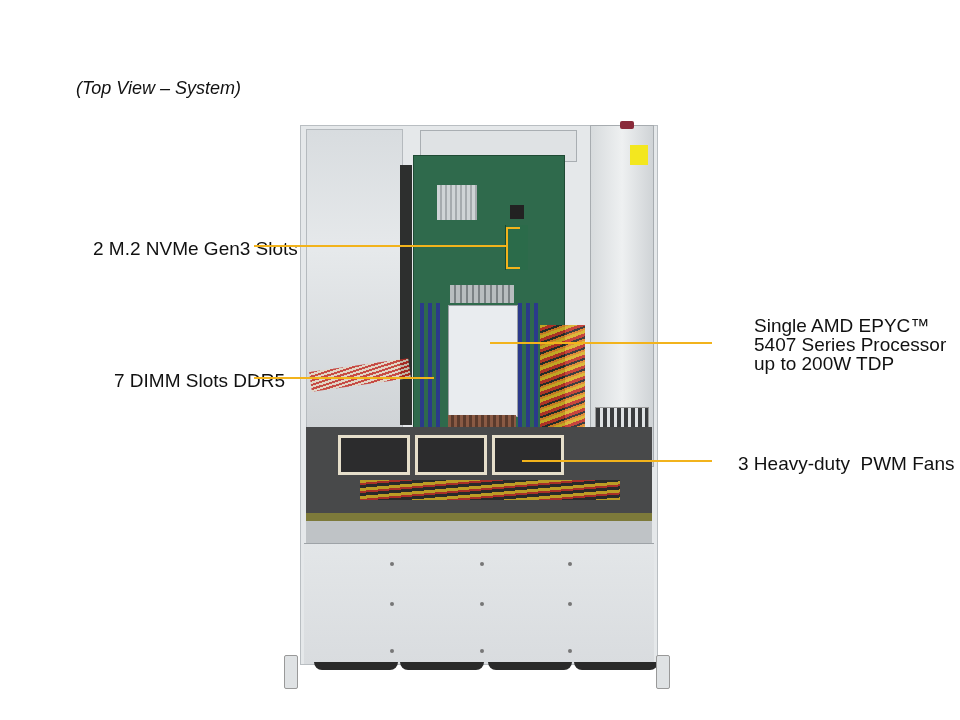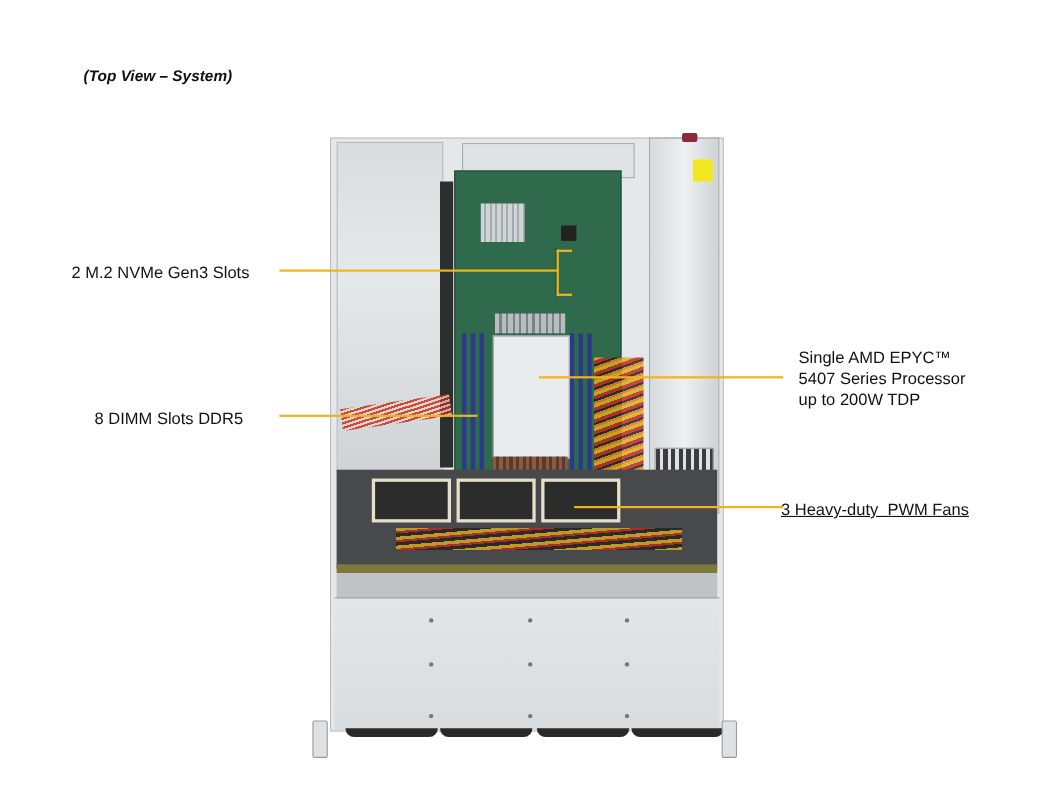--- a/index.html
+++ b/index.html
@@ -1,19 +1,19 @@
 <!DOCTYPE html>
 <html><head>
 <meta charset="utf-8">
 <style>
   html, body { margin:0; padding:0; background:#ffffff; }
   body { width:960px; height:720px; position:relative; overflow:hidden;
          font-family:"Liberation Sans", sans-serif; color:#111; }
-  .caption { position:absolute; left:76px; top:61px; font-size:14px; font-style:italic;font-weight:bold; }
-  .label { position:absolute; font-size:15px; line-height:19px; white-space:pre; }
+  .caption { position:absolute; left:76px; top:78px; font-size:18px; font-style:italic; }
+  .label { position:absolute; font-size:19px; line-height:19px; white-space:pre;margin-left:28px; }
   .line { position:absolute; height:2px; background:#f2b31c; }
   .vline { position:absolute; width:2px; background:#f2b31c; }
 
   
   .chassis { position:absolute; left:300px; top:125px; width:358px; height:560px; }
   .frame { position:absolute; left:0; top:0; width:358px; height:540px; background:#e5e8ea; border:1px solid #b9bec2; box-sizing:border-box; }
   .left-bay { position:absolute; left:6px; top:4px; width:95px; height:300px; background:linear-gradient(180deg,#d8dcdf,#e6e9eb 40%,#cfd3d6); border:1px solid #b5babe; }
   .riser { position:absolute; left:100px; top:40px; width:12px; height:260px; background:#2d2f2e; }
   .top-bracket { position:absolute; left:120px; top:5px; width:155px; height:30px; background:#dfe2e4; border:1px solid #a9aeb2; }
   .mobo { position:absolute; left:113px; top:30px; width:150px; height:285px; background:#2f6a4c; border:1px solid #1f4a34; }
@@ -97,22 +97,22 @@
   <div class="ear" style="left:-16px;"></div>
   <div class="ear" style="left:356px;"></div>
 </div>
 
 <div class="label" style="left:65px;top:239px;">2 M.2 NVMe Gen3 Slots</div>
 <div class="line" style="left:254px;top:245px;width:254px;"></div>
 <div class="vline" style="left:506px;top:227px;height:42px;"></div>
 <div class="line" style="left:506px;top:227px;width:14px;"></div>
 <div class="line" style="left:506px;top:267px;width:14px;"></div>
 
-<div class="label" style="left:86px;top:371px;">8 DIMM Slots DDR5</div>
+<div class="label" style="left:86px;top:371px;">7 DIMM Slots DDR5</div>
 <div class="line" style="left:254px;top:377px;width:180px;"></div>
 
 <div class="label" style="left:726px;top:316px;">Single AMD EPYC™
 5407 Series Processor
 up to 200W TDP</div>
 <div class="line" style="left:490px;top:342px;width:222px;"></div>
 
-<div class="label" style="left:710px;top:454px;text-decoration:underline;">3 Heavy-duty  PWM Fans</div>
+<div class="label" style="left:710px;top:454px;">3 Heavy-duty  PWM Fans</div>
 <div class="line" style="left:522px;top:460px;width:190px;"></div>
 
 </body></html>

